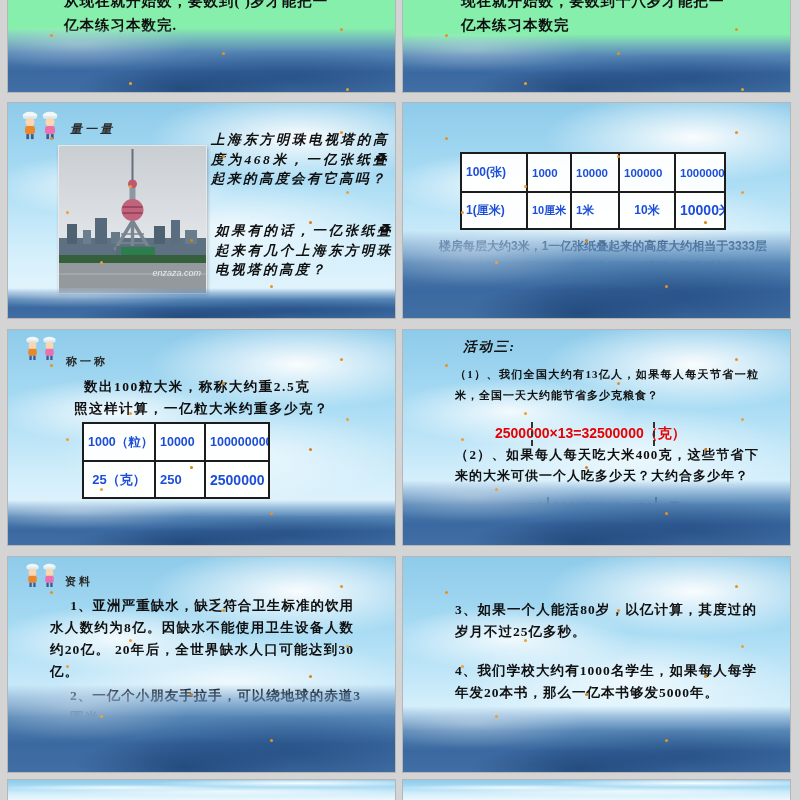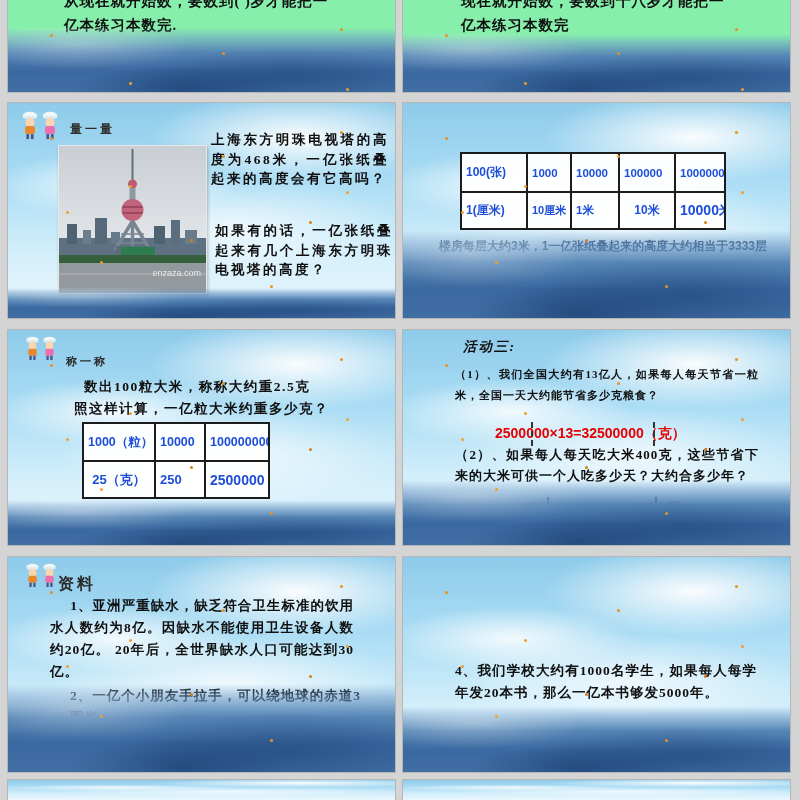--- a/index.html
+++ b/index.html
@@ -59,21 +59,21 @@
 
 <div class="slide white" style="left:403px;top:0;height:92px;">
   <div class="t" style="left:58px;top:-11px;font-size:14.5px;line-height:24px;width:330px;letter-spacing:1px;">
     <div>现在就开始数，要数到十八岁才能把一</div>
     <div>亿本练习本数完</div>
   </div>
   <div class="wc" style="height:58px;"></div>
   <i class="sp"></i>
 </div>
 
-<div class="slide" style="left:8px;top:103px;height:215px;">
+<div class="slide" style="left:8px;top:103px;height:215px;font-style:italic;">
   <div class="hdr">
     <svg class="kids" width="40" height="30" viewBox="0 0 44 32">
       <ellipse cx="11" cy="5.5" rx="8" ry="4" fill="#f2f6f6"></ellipse>
         <rect x="3.5" y="6" width="15" height="3" rx="1.5" fill="#d9ecf4"></rect>
       <circle cx="11" cy="13" r="5" fill="#fbd6ae"></circle>
       <rect x="5.5" y="17" width="11" height="9" rx="3" fill="#e9882b"></rect>
       <rect x="7" y="26" width="3" height="5.5" fill="#44568a"></rect>
         <rect x="12" y="26" width="3" height="5.5" fill="#44568a"></rect>
       <ellipse cx="33" cy="5.5" rx="8" ry="4" fill="#f2f6f6"></ellipse>
         <rect x="25.5" y="6" width="15" height="3" rx="1.5" fill="#d9ecf4"></rect>
@@ -221,35 +221,36 @@
       <rect x="5.5" y="17" width="11" height="9" rx="3" fill="#e9882b"></rect>
       <rect x="7" y="26" width="3" height="5.5" fill="#44568a"></rect>
         <rect x="12" y="26" width="3" height="5.5" fill="#44568a"></rect>
       <ellipse cx="33" cy="5.5" rx="8" ry="4" fill="#f2f6f6"></ellipse>
         <rect x="25.5" y="6" width="15" height="3" rx="1.5" fill="#d9ecf4"></rect>
       <circle cx="33" cy="13" r="5" fill="#fbd6ae"></circle>
       <rect x="27.5" y="17" width="11" height="9" rx="3" fill="#ee6fae"></rect>
       <rect x="29" y="26" width="3" height="5.5" fill="#44568a"></rect>
         <rect x="34" y="26" width="3" height="5.5" fill="#44568a"></rect>
     </svg>
-    <span class="stitle" style="left:50px;top:17px;font-size:16px;">资料</span>
+    <span class="stitle" style="left:57px;top:17px;font-size:11px;">资料</span>
   </div>
 
   <div class="t" style="left:42px;top:38px;width:304px;font-size:13.5px;line-height:22px;letter-spacing:1px;text-indent:1.5em;text-align:justify;">1、亚洲严重缺水，缺乏符合卫生标准的饮用水人数约为8亿。因缺水不能使用卫生设备人数约20亿。 20年后，全世界缺水人口可能达到30亿。</div>
 
   <div class="t" style="left:62px;top:128px;width:296px;font-size:13.5px;line-height:22px;letter-spacing:1px;">
     <div>2、一亿个小朋友手拉手，可以绕地球的赤道3圈半。</div>
     <div>（地球赤道有40000000米）</div>
   </div>
 
   <div class="wc" style="height:88px;"></div>
   <i class="sp"></i>
 </div>
 
 <div class="slide" style="left:403px;top:557px;height:215px;">
+  <div class="t" style="left:52px;top:42px;width:302px;font-size:13.5px;line-height:22px;letter-spacing:1px;text-align:justify;">3、如果一个人能活80岁，以亿计算，其度过的岁月不过25亿多秒。</div>
   <div class="t" style="left:52px;top:103px;width:302px;font-size:13.5px;line-height:22px;letter-spacing:1px;text-align:justify;">4、我们学校大约有1000名学生，如果每人每学年发20本书，那么一亿本书够发5000年。</div>
 
   <div class="wc" style="height:66px;"></div>
   <i class="sp"></i>
 </div>
 
 <div class="slide" style="left:8px;top:780px;height:20px;"></div>
 <div class="slide" style="left:403px;top:780px;height:20px;"></div>
 
 </body></html>

